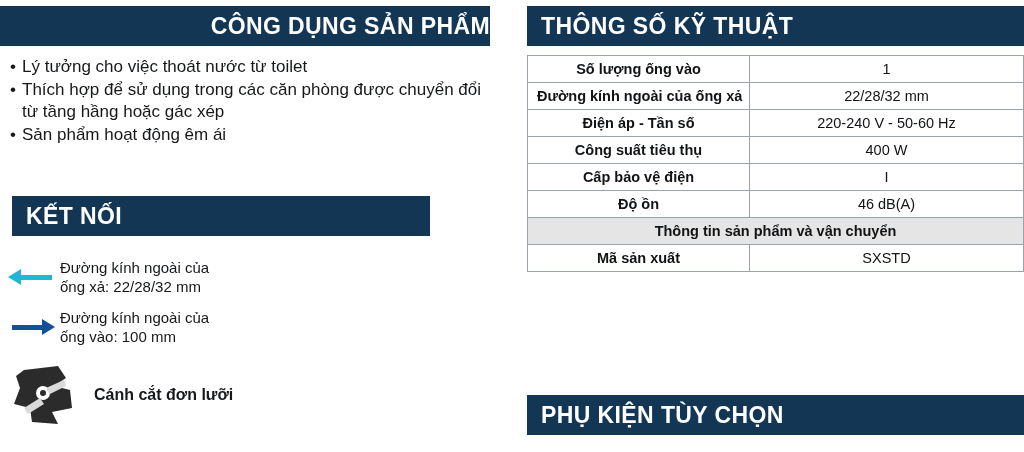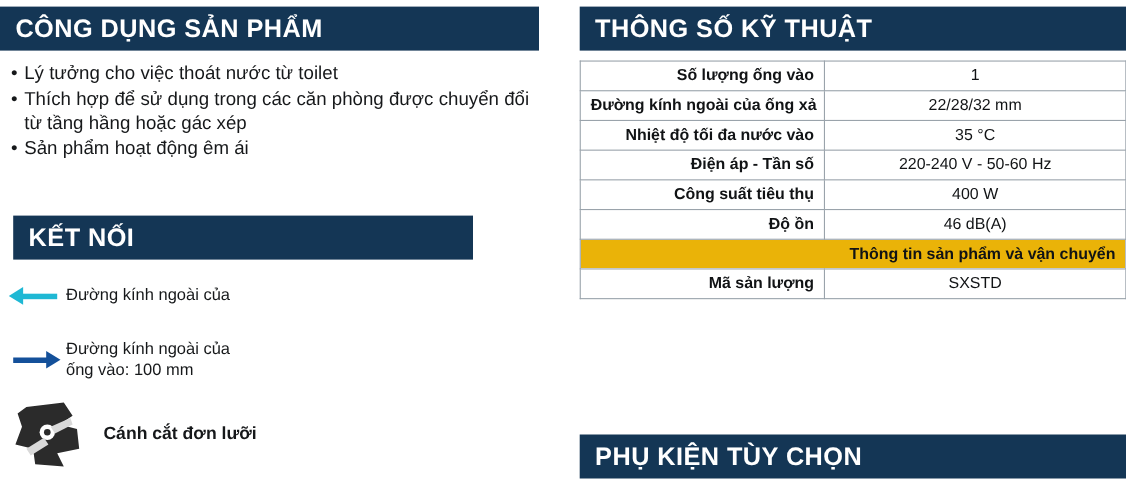--- a/index.html
+++ b/index.html
@@ -27,21 +27,21 @@
     padding-left: 14px;
   }
   .header-bar .bar-title {
     font-size: 23px;
     font-weight: bold;
     letter-spacing: 0.4px;
     line-height: 1;
     white-space: nowrap;
   }
 
-  #hdr-usage  { left: 0px;   top: 6px;   width: 490px; height: 40px; }
+  #hdr-usage  { left: 0px;   top: 6px;   width: 490px; height: 40px; justify-content: flex-end; }
   #hdr-conn   { left: 12px;   top: 196px; width: 418px; height: 40px; }
   #hdr-spec   { left: 527px; top: 6px;   width: 554px; height: 40px; }
   #hdr-acc    { left: 527px; top: 395px; width: 589px; height: 40px; }
 
   
   #usage-list {
     position: absolute;
     left: 10px;
     top: 56px;
     width: 480px;
@@ -142,28 +142,28 @@
     border: 1px solid #9aa3ab;
     height: 27px;
     padding: 0 9px;
     box-sizing: border-box;
     white-space: nowrap;
     overflow: hidden;
   }
   #spec-table td.label {
     width: 222px;
     font-weight: bold;
-    text-align: right;
+    text-align: center;
   }
   #spec-table td.value {
     text-align: center;
     font-weight: normal;
   }
   #spec-table tr.section td {
-    background: #eab308;
+    background: #e5e5e5;
     font-weight: bold;
   }
 </style>
 </head>
 <body>
 
 <div class="header-bar" id="hdr-usage">
   <span class="bar-title">CÔNG DỤNG SẢN PHẨM</span>
 </div>
 
@@ -188,20 +188,21 @@
 
 <div id="connection-area">
 
   <div class="conn-entry" id="conn-out">
     <span class="arrow-box arrow-left">
       <span class="arrow-head"></span>
         <span class="arrow-line"></span>
     </span>
     <span class="conn-label">
       <span>Đường kính ngoài của</span><br>
+      <span>ống xả: 22/28/32 mm</span>
     </span>
   </div>
 
   <div class="conn-entry" id="conn-in">
     <span class="arrow-box arrow-right">
       <span class="arrow-line"></span>
         <span class="arrow-head"></span>
     </span>
     <span class="conn-label">
       <span>Đường kính ngoài của</span><br>
@@ -230,40 +231,40 @@
   <tbody>
     <tr>
       <td class="label">Số lượng ống vào</td>
       <td class="value">1</td>
     </tr>
     <tr>
       <td class="label">Đường kính ngoài của ống xả</td>
       <td class="value">22/28/32 mm</td>
     </tr>
     <tr>
-      <td class="label">Nhiệt độ tối đa nước vào</td>
-      <td class="value">35 °C</td>
-    </tr>
-    <tr>
       <td class="label">Điện áp - Tần số</td>
       <td class="value">220-240 V - 50-60 Hz</td>
     </tr>
     <tr>
       <td class="label">Công suất tiêu thụ</td>
       <td class="value">400 W</td>
     </tr>
     <tr>
+      <td class="label">Cấp bảo vệ điện</td>
+      <td class="value">I</td>
+    </tr>
+    <tr>
       <td class="label">Độ ồn</td>
       <td class="value">46 dB(A)</td>
     </tr>
     <tr class="section">
       <td class="label" colspan="2">Thông tin sản phẩm và vận chuyển</td>
     </tr>
     <tr>
-      <td class="label">Mã sản lượng</td>
+      <td class="label">Mã sản xuất</td>
       <td class="value">SXSTD</td>
     </tr>
   </tbody>
 </table>
 
 <div class="header-bar" id="hdr-acc">
   <span class="bar-title">PHỤ KIỆN TÙY CHỌN</span>
 </div>
 
 </body></html>

